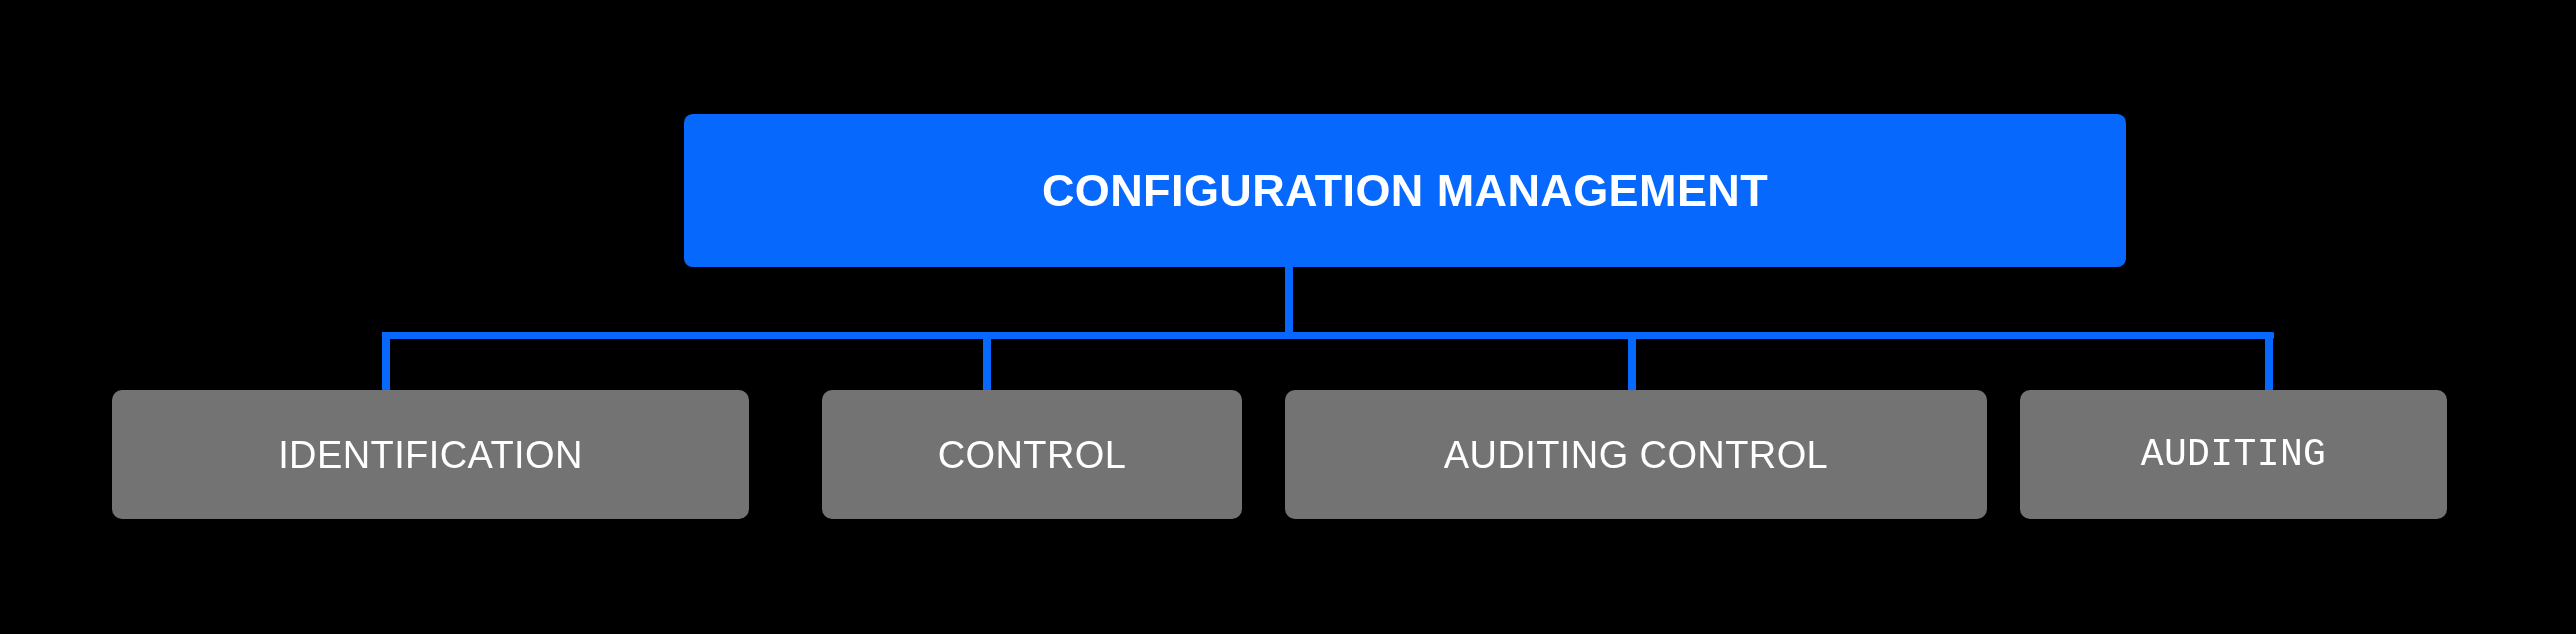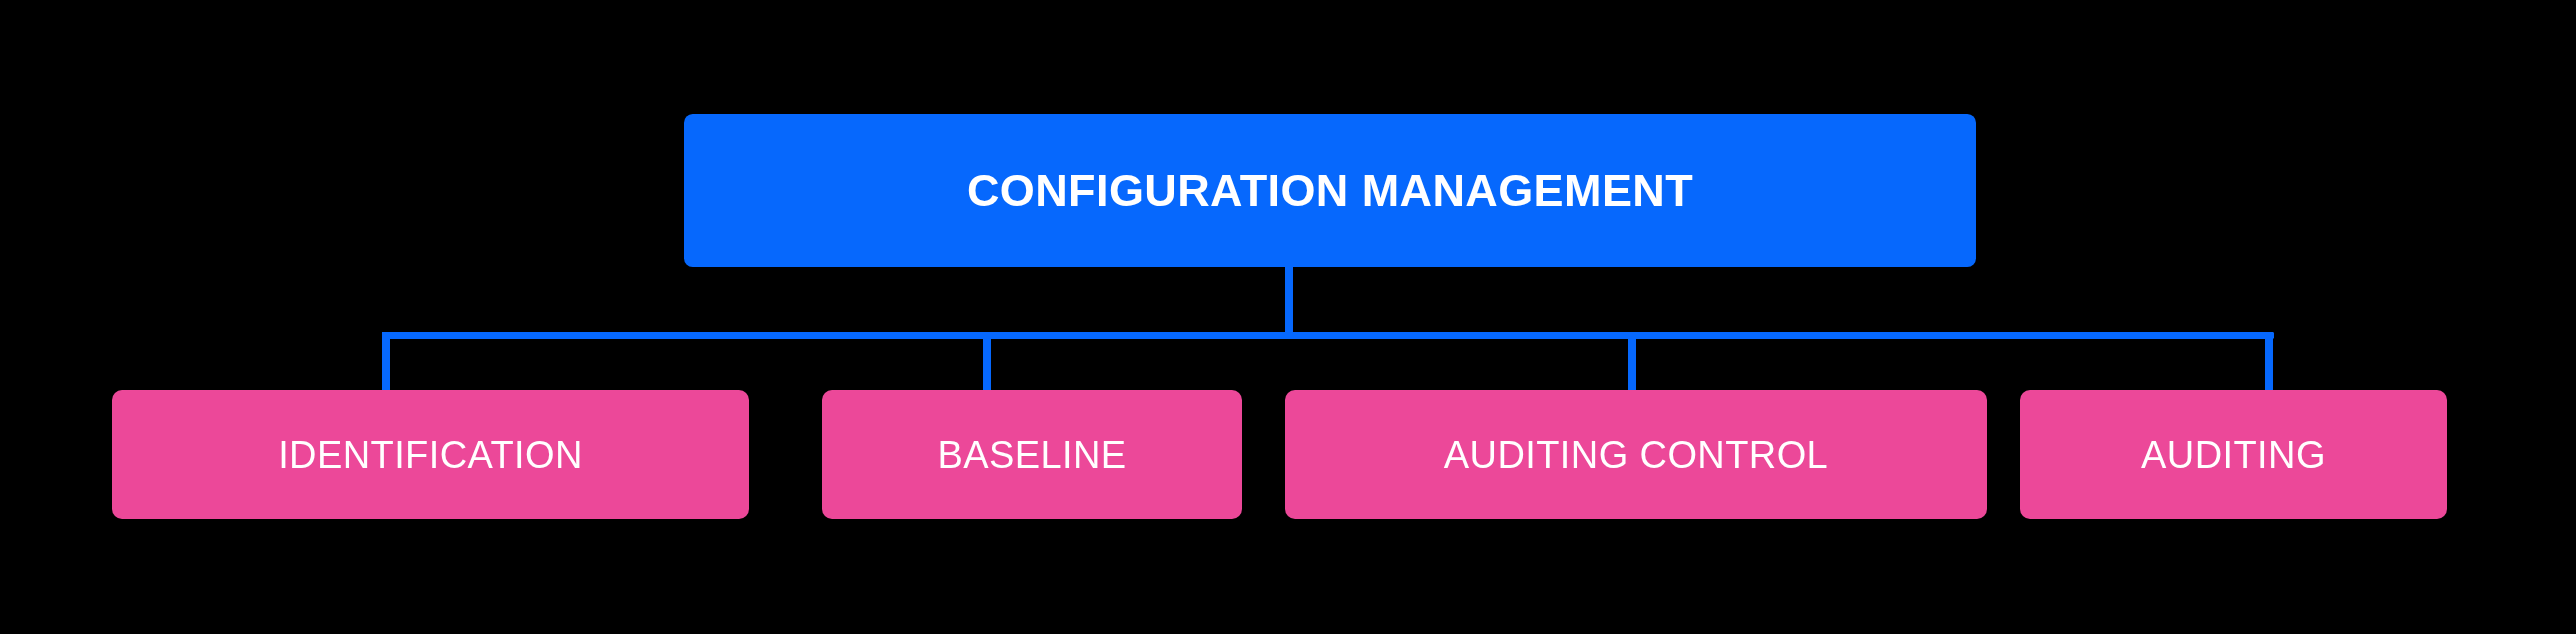--- a/index.html
+++ b/index.html
@@ -31,41 +31,41 @@
     color: #ffffff;
     text-align: center;
     line-height: 1;
     white-space: nowrap;
   }
 
   .node.root {
     background: #0668fd;
     left: 684px;
     top: 114px;
-    width: 1292px;
+    width: 1442px;
     height: 153px;
     font-size: 45px;
     font-weight: 700;
     letter-spacing: 0.4px;
   }
 
   .node.leaf {
-    background: #ec4899;
+    background: #737373;
     top: 390px;
     height: 129px;
     font-size: 38px;
     font-weight: 400;
     letter-spacing: 0.4px;
     border-radius: 10px;
   }
 
   .leaf-0 { left: 112px;  width: 637px; }
   .leaf-1 { left: 822px; width: 420px; }
   .leaf-2 { left: 1285px; width: 702px; }
-  .leaf-3 { left: 2020px; width: 427px; }
+  .leaf-3 { left: 2020px; width: 427px; font-family: Liberation Mono, monospace; }
 
   
   .conn {
     position: absolute;
     background: #0668fd;
   }
 
   
   .stem-root {
     left: 1285px;
@@ -109,21 +109,21 @@
   <div class="conn drop drop-0"></div>
   <div class="conn drop drop-1"></div>
   <div class="conn drop drop-2"></div>
   <div class="conn drop drop-3"></div>
 
   <div class="node leaf leaf-0">
     <span>IDENTIFICATION</span>
   </div>
 
   <div class="node leaf leaf-1">
-    <span>BASELINE</span>
+    <span>CONTROL</span>
   </div>
 
   <div class="node leaf leaf-2">
     <span>AUDITING CONTROL</span>
   </div>
 
   <div class="node leaf leaf-3">
     <span>AUDITING</span>
   </div>
 

